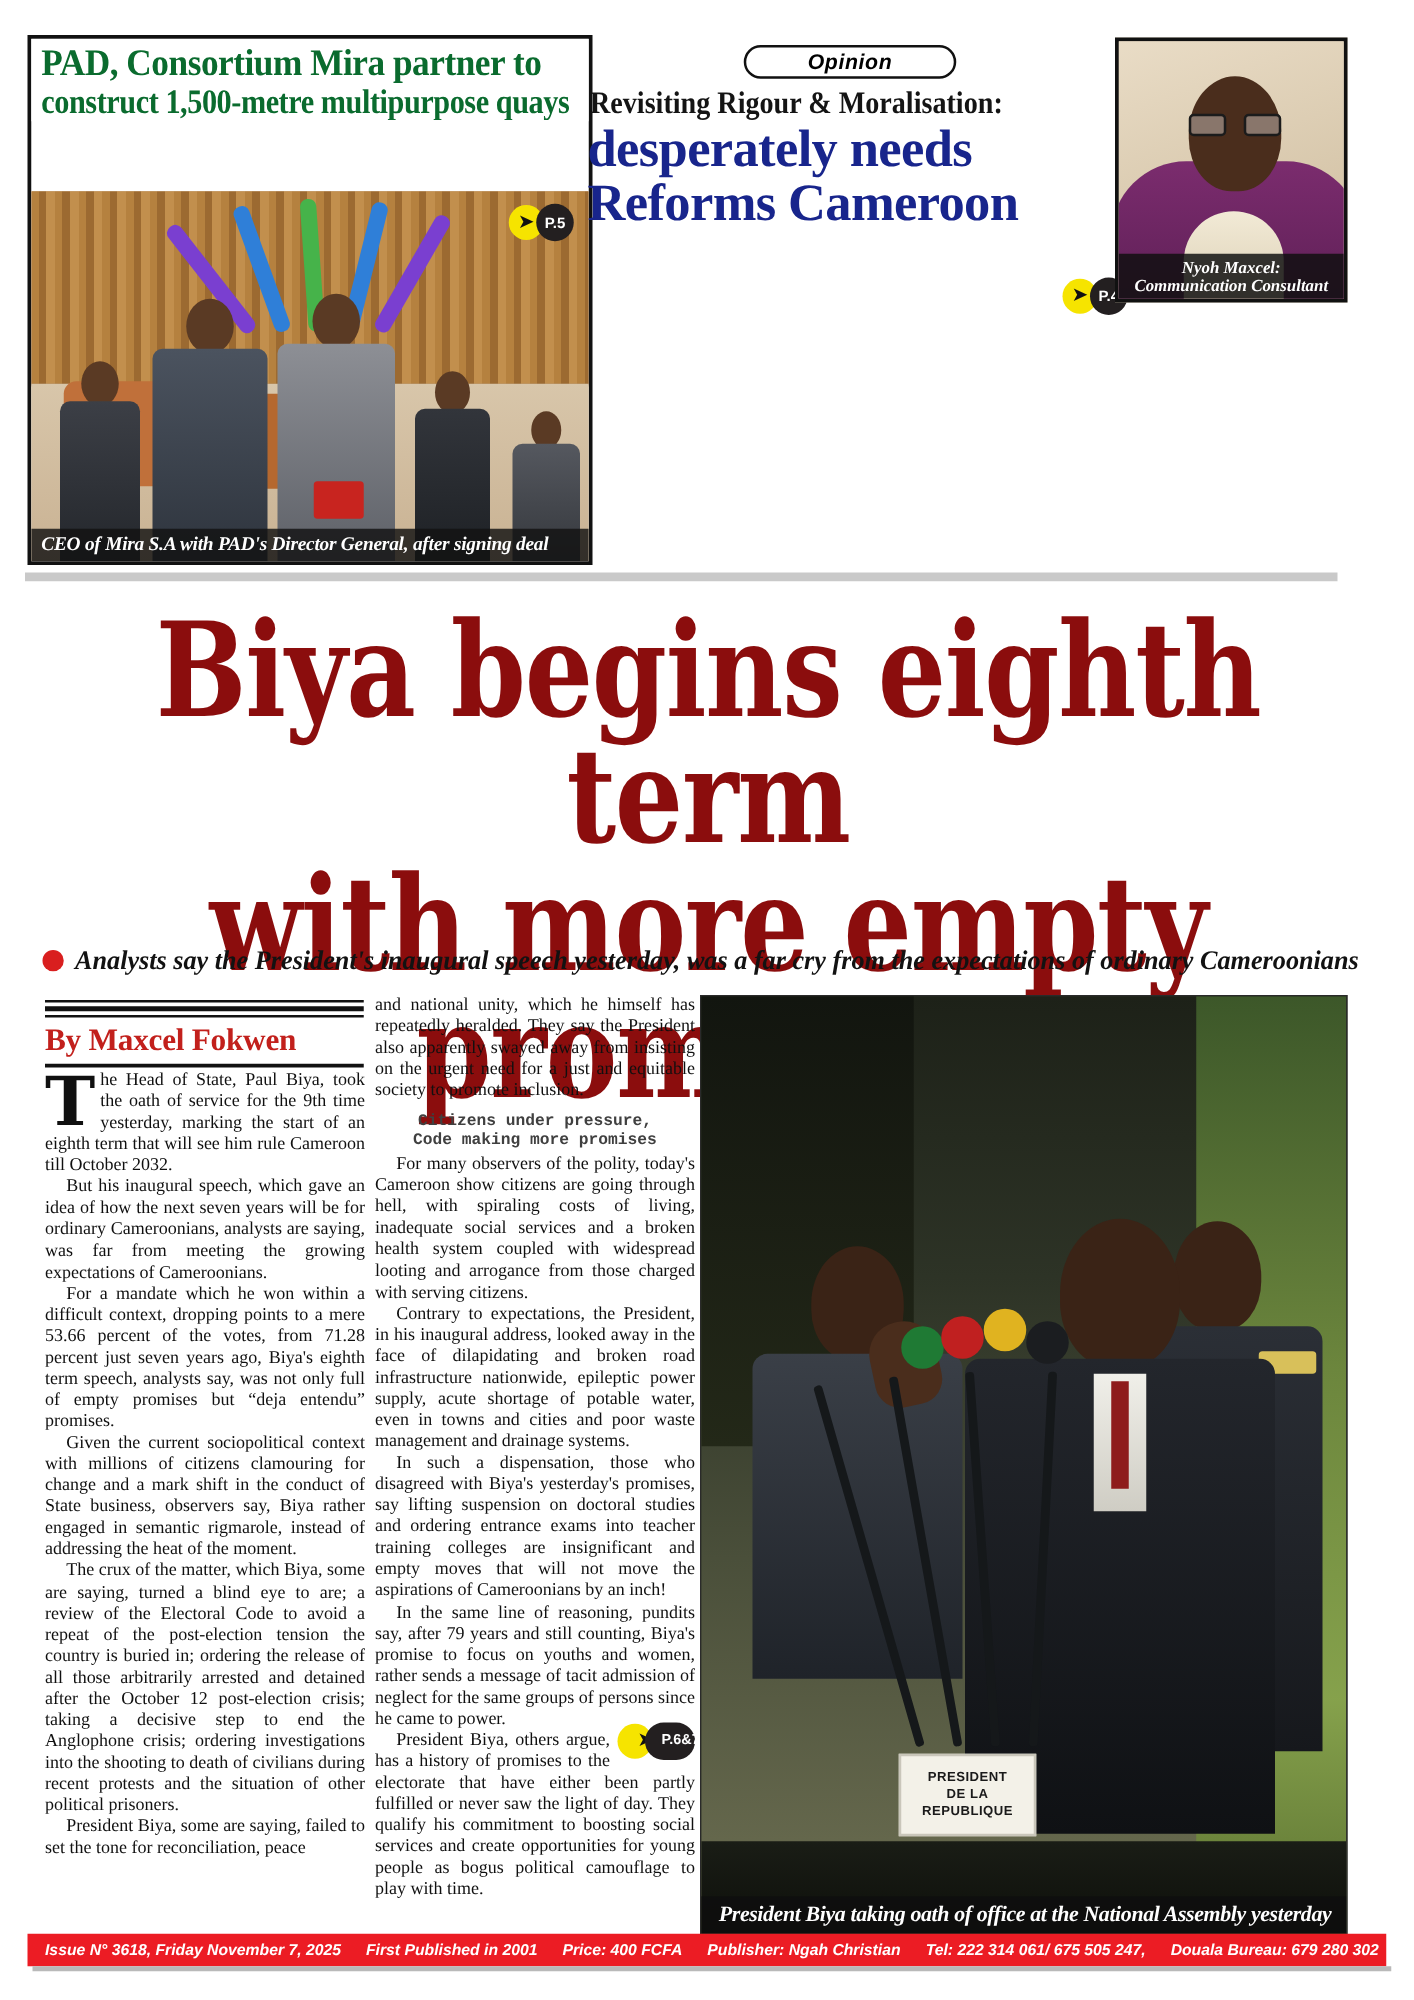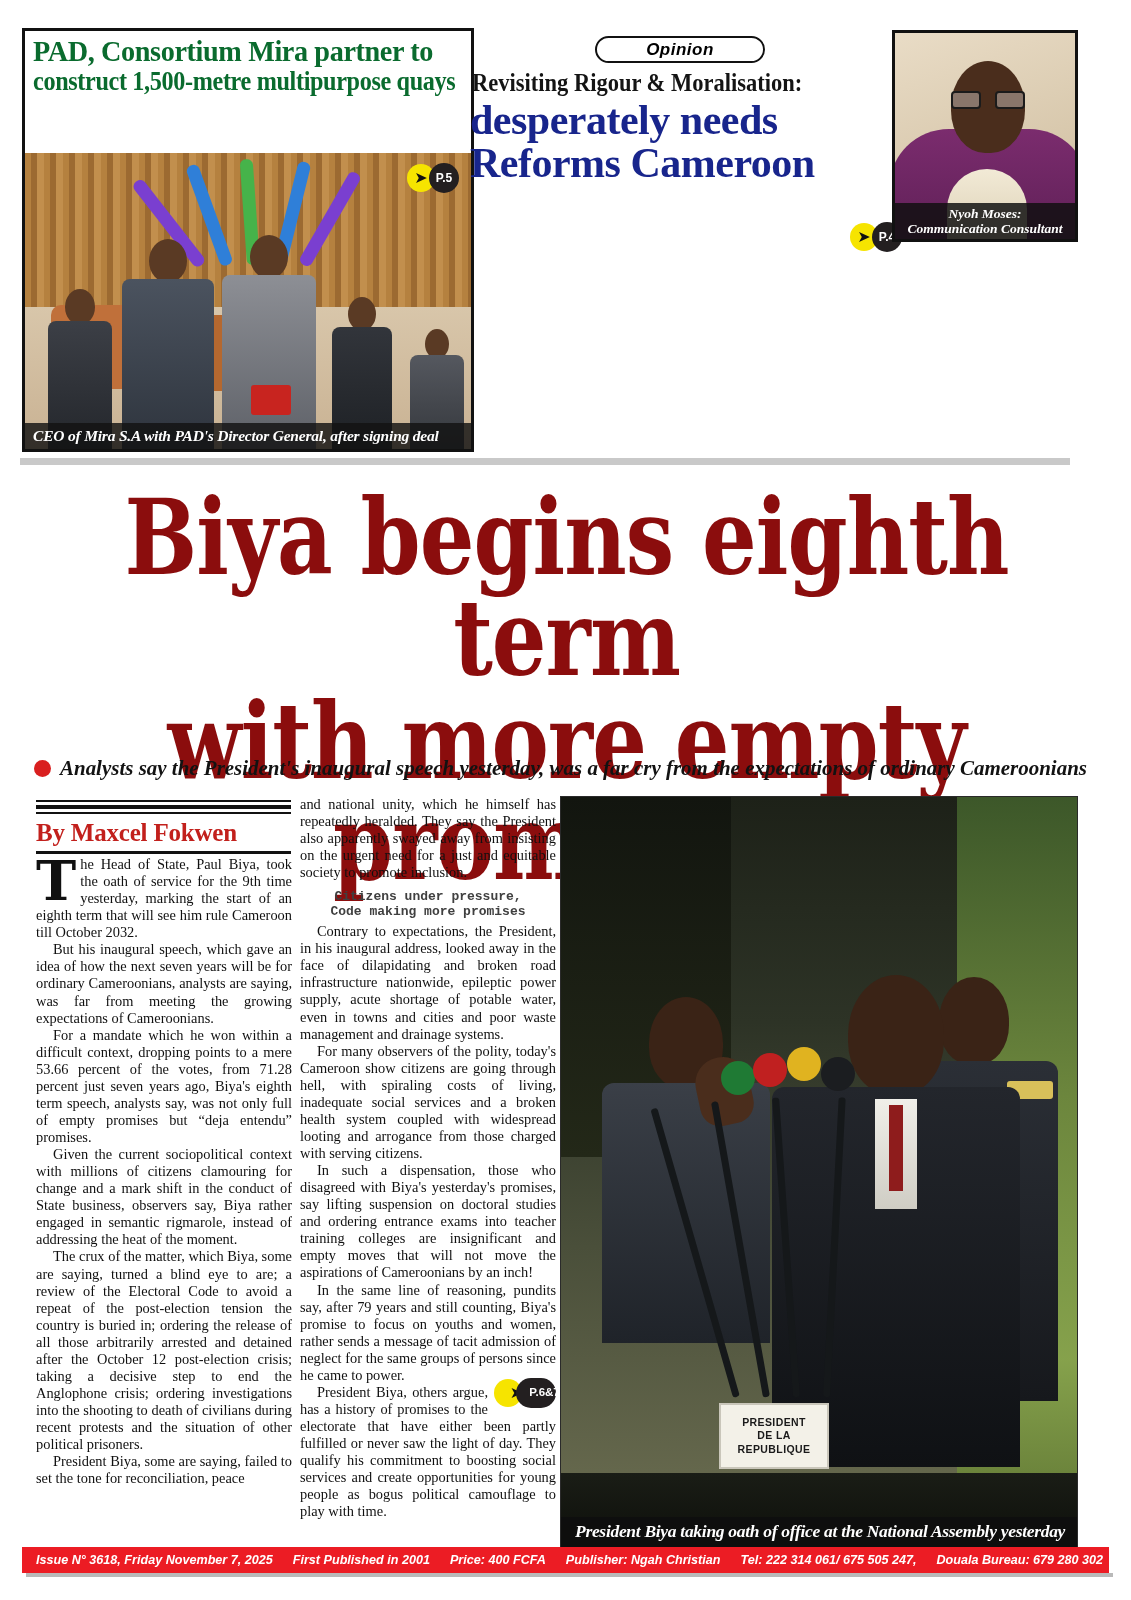--- a/index.html
+++ b/index.html
@@ -305,21 +305,21 @@
     <div class="portrait">
       <div class="pf-bg"></div>
       <div class="pf-suit"></div>
       <div class="pf-shirt"></div>
       <div class="pf-head"></div>
       <div class="pf-glass">
         <i style="left:0;"></i>
           <i style="right:0;"></i>
       </div>
       <div class="portrait-cap">
-        <div>Nyoh Moses:</div>
+        <div>Nyoh Maxcel:</div>
         <div>Communication Consultant</div>
       </div>
     </div>
 
 
   </div>
 
   <div class="strip-rule"></div>
 
   <div class="headline">
@@ -348,22 +348,22 @@
     <p>The crux of the matter, which Biya, some are saying, turned a blind eye to are; a review of the Electoral Code to avoid a repeat of the post-election tension the country is buried in; ordering the release of all those arbitrarily arrested and detained after the October 12 post-election crisis; taking a decisive step to end the Anglophone crisis; ordering investigations into the shooting to death of civilians during recent protests and the situation of other political prisoners.</p>
     <p>President Biya, some are saying, failed to set the tone for reconciliation, peace</p>
   </div>
 
   <div class="col col2">
     <p class="first">and national unity, which he himself has repeatedly heralded. They say the President also apparently swayed away from insisting on the urgent need for a just and equitable society to promote inclusion.</p>
     <div class="subhead">
       <div>Citizens under pressure,</div>
       <div>Code making  more promises</div>
     </div>
+    <p>For many observers of the polity, today's Cameroon show citizens are going through hell, with spiraling costs of living, inadequate social services and a broken health system coupled with widespread looting and arrogance from those charged with serving citizens.</p>
     <p>Contrary to expectations, the President, in his inaugural address, looked away in the face of dilapidating and broken road infrastructure nationwide, epileptic power supply, acute shortage of potable water, even in towns and cities and poor waste management and drainage systems.</p>
-    <p>For many observers of the polity, today's Cameroon show citizens are going through hell, with spiraling costs of living, inadequate social services and a broken health system coupled with widespread looting and arrogance from those charged with serving citizens.</p>
     <p>In such a dispensation, those who disagreed with Biya's yesterday's promises, say lifting suspension on doctoral studies and ordering entrance exams into teacher training colleges are insignificant and empty moves that will not move the aspirations of Cameroonians by an inch!</p>
     <p>In the same line of reasoning, pundits say, after 79 years and still counting, Biya's promise to focus on youths and women, rather sends a message of tacit admission of neglect for the same groups of persons since he came to power.</p>
     <p><span class="inline-tag pagetag">
           <span class="arrowdot">➤</span>
           <span class="pgdot wide">P.6&amp;7</span>
         </span><span>President Biya, others argue, has a history of promises to the electorate that have either been partly fulfilled or never saw the light of day.  They qualify his commitment to boosting social services and create opportunities for young people as bogus political camouflage to play with time.</span></p>
   </div>
 
   <div class="mainphoto">
     <div class="mp-bg"></div>

